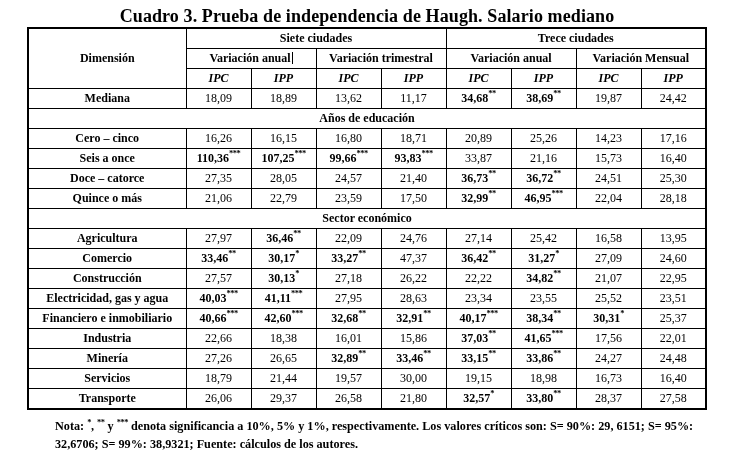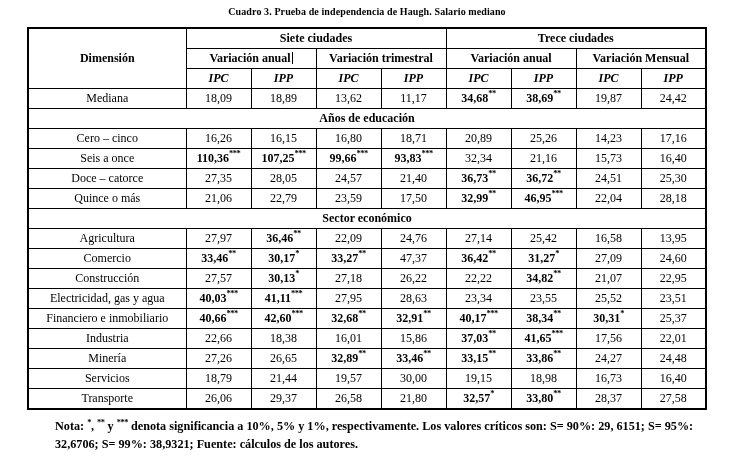--- a/index.html
+++ b/index.html
@@ -9,21 +9,21 @@
     background: #ffffff;
     color: #000000;
     font-family: "Liberation Serif", serif;
     overflow: hidden;
   }
   .title {
     position: absolute;
     top: 6px; left: 27px; width: 680px;
     text-align: center;
     font-weight: bold;
-    font-size: 10px;
+    font-size: 18px;
     letter-spacing: 0.1px;
   }
   table.main {
     position: absolute;
     top: 27px; left: 27px;
     width: 680px;
     border-collapse: collapse;
     table-layout: fixed;
     border: 2px solid #000;
   }
@@ -33,21 +33,21 @@
     height: 19px;
     text-align: center;
     vertical-align: middle;
     font-size: 12px;
     overflow: hidden;
     white-space: nowrap;
   }
   thead th { font-weight: bold; font-size: 12.2px; }
   th.unit { font-style: italic; font-weight: bold; }
   td.section { font-weight: bold; font-size: 12.2px; height: 20px; }
-  td.rowlabel { font-weight: normal; }
+  td.rowlabel { font-weight: bold; }
   sup.stars {
     font-size: 8.5px;
     line-height: 0;
     position: relative;
     top: -1px;
     letter-spacing: -0.5px;
   }
   b { font-weight: bold; }
   .caret {
     display: inline-block;
@@ -133,21 +133,21 @@
           <td>25,26</td>
           <td>14,23</td>
           <td>17,16</td>
         </tr>
         <tr>
           <td class="rowlabel">Seis a once</td>
           <td><b>110,36<sup class="stars">***</sup></b></td>
           <td><b>107,25<sup class="stars">***</sup></b></td>
           <td><b>99,66<sup class="stars">***</sup></b></td>
           <td><b>93,83<sup class="stars">***</sup></b></td>
-          <td>32,34</td>
+          <td>33,87</td>
           <td>21,16</td>
           <td>15,73</td>
           <td>16,40</td>
         </tr>
         <tr>
           <td class="rowlabel">Doce – catorce</td>
           <td>27,35</td>
           <td>28,05</td>
           <td>24,57</td>
           <td>21,40</td>

